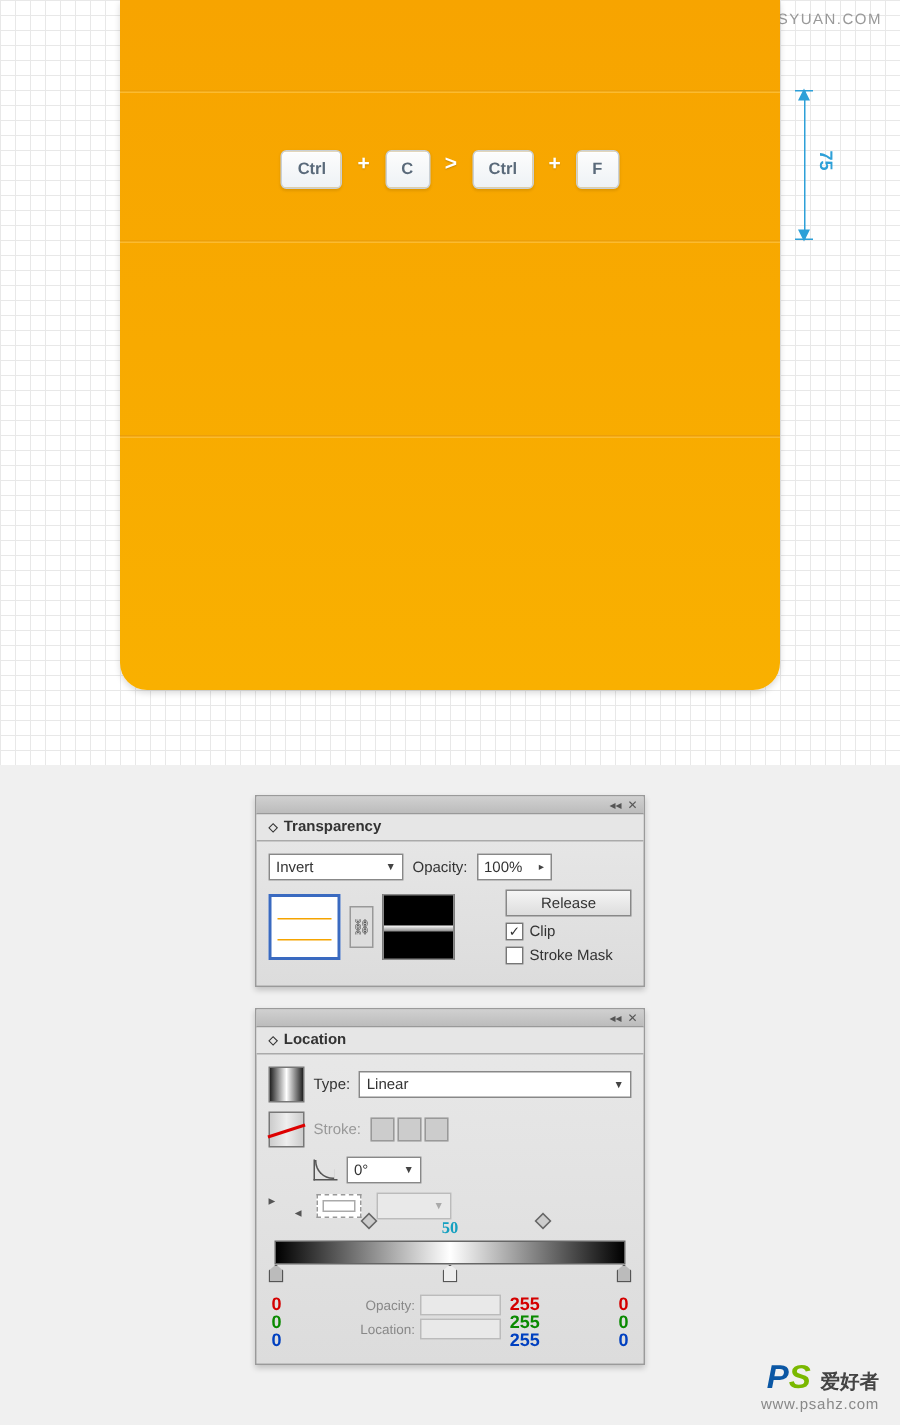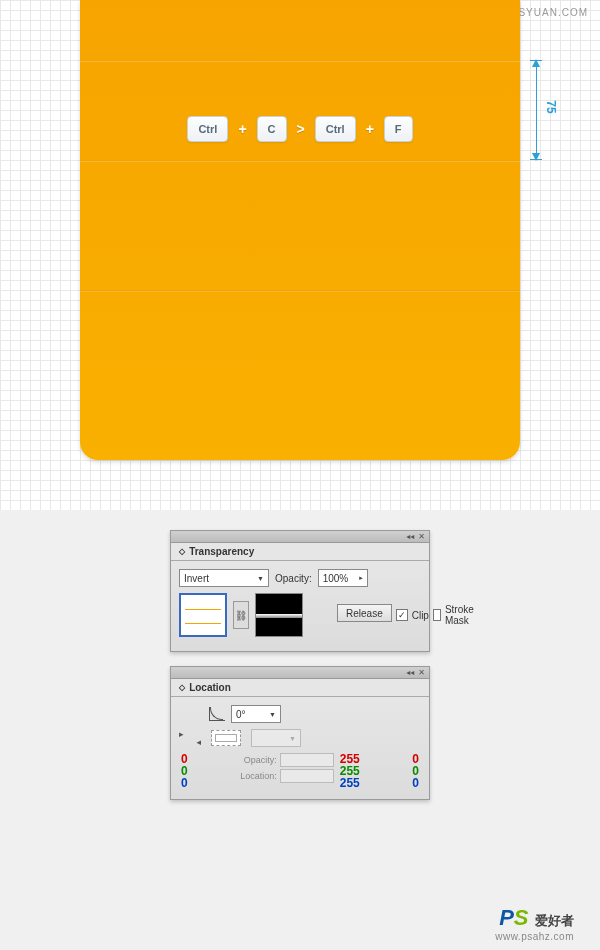--- a/index.html
+++ b/index.html
@@ -3,21 +3,21 @@
 <meta charset="utf-8">
 <style>
 *{box-sizing:border-box;margin:0;padding:0;font-family:Tahoma,Arial,sans-serif}
 body{width:600px;height:950px;background:#fff;overflow:hidden}
 .top-half{height:510px;background-image:linear-gradient(#e8e8e8 1px,transparent 1px),linear-gradient(90deg,#e8e8e8 1px,transparent 1px);background-size:10px 10px;background-color:#fff;position:relative;padding:0 40px}
 .watermark-top{position:absolute;top:6px;right:12px;font-size:10px;color:#999;letter-spacing:1px}
 .watermark-top .cn{color:#777;margin-right:6px}
 .orange-card{position:relative;width:440px;height:460px;margin:0 auto;background:linear-gradient(#f7a400,#f9b000);border-radius:0 0 18px 18px;box-shadow:0 2px 4px rgba(0,0,0,0.15)}
 .seg-line{position:absolute;left:0;right:0;height:2px;background:linear-gradient(#e89800,#ffc23a)}
 .seg1{top:60px}.seg2{top:160px}.seg3{top:290px}
-.shortcut-row{position:absolute;top:116px;left:0;right:0;display:flex;align-items:center;justify-content:center;gap:10px}
+.shortcut-row{position:absolute;top:100px;left:0;right:0;display:flex;justify-content:center;gap:10px}
 .key{background:linear-gradient(#fdfdfd,#eef2f5);border:1px solid #c9d0d6;border-radius:4px;padding:6px 10px;font-size:11px;color:#5a6a7a;font-weight:bold;box-shadow:0 1px 2px rgba(0,0,0,0.1),inset 0 1px 0 #fff;min-width:24px;text-align:center}
 .op{color:#fff;font-weight:bold;font-size:14px;text-shadow:0 1px 1px rgba(0,0,0,0.2)}
 .dim-bracket{position:absolute;right:-42px;top:60px;height:100px;width:36px}
 .dim-line{position:absolute;left:10px;top:0;bottom:0;width:1px;background:#2da0d8}
 .dim-arrow-t,.dim-arrow-b{position:absolute;left:6px;width:0;height:0;border-left:4px solid transparent;border-right:4px solid transparent}
 .dim-arrow-t{top:-1px;border-bottom:8px solid #2da0d8}
 .dim-arrow-b{bottom:-1px;border-top:8px solid #2da0d8}
 .dim-tick{position:absolute;left:4px;width:12px;height:1px;background:#2da0d8}
 .dim-tick.t{top:0}.dim-tick.b{bottom:0}
 .dim-label{position:absolute;left:18px;top:40px;color:#2da0d8;font-size:12px;font-weight:bold;transform:rotate(90deg)}
@@ -34,21 +34,21 @@
 .label{font-size:10px;color:#333}
 .btn{background:linear-gradient(#f5f5f5,#ddd);border:1px solid #888;padding:2px 8px;font-size:10px;text-align:center;height:18px;display:flex;align-items:center;justify-content:center}
 .checkbox{width:12px;height:12px;border:1px solid #777;background:#fff;display:inline-flex;align-items:center;justify-content:center;font-size:9px;color:#333}
 .thumbs{display:flex;gap:6px;align-items:center}
 .thumb{width:48px;height:44px;border:2px solid #3a6ac0;background:#fff;position:relative}
 .thumb .hline{position:absolute;left:4px;right:4px;height:1px;background:#f5a400}
 .thumb .h1{top:14px}.thumb .h2{top:28px}
 .thumb2{width:48px;height:44px;border:1px solid #888;background:#000;position:relative}
 .thumb2 .wline{position:absolute;left:0;right:0;top:20px;height:4px;background:linear-gradient(#fff,#888)}
 .link-icon{width:16px;height:28px;border:1px solid #999;background:#ddd;display:flex;align-items:center;justify-content:center;font-size:10px}
-.right-col{display:flex;flex-direction:row;gap:4px;margin-left:auto;width:84px}
+.right-col{display:flex;flex-direction:column;gap:4px;margin-left:auto;width:84px}
 .grad-panel .panel-body{padding:8px 8px 10px}
 .grad-swatch{width:24px;height:24px;border:1px solid #777;background:linear-gradient(90deg,#222,#fff 50%,#222)}
 .stroke-sw{width:24px;height:24px;border:1px solid #777;background:linear-gradient(90deg,#ccc,#eee 50%,#ccc);position:relative}
 .stroke-sw.none::after{content:"";position:absolute;left:-2px;right:-2px;top:50%;height:2px;background:#d00;transform:rotate(-18deg)}
 .angle-icon{width:16px;height:14px;border-left:1px solid #555;border-bottom:1px solid #555;position:relative}
 .angle-icon::after{content:"";position:absolute;left:0;bottom:0;width:12px;height:12px;border:1px solid #555;border-top:none;border-right:none;border-radius:0 0 0 12px;transform:rotate(0deg)}
 .tiny-btn{width:16px;height:16px;border:1px solid #999;background:#dcdcdc;display:inline-block}
 .reverse-icon{width:22px;height:14px;position:relative}
 .reverse-icon::before{content:"▸";position:absolute;left:0;top:-2px;font-size:9px;color:#555}
 .reverse-icon::after{content:"◂";position:absolute;right:0;bottom:-2px;font-size:9px;color:#555}
@@ -58,21 +58,21 @@
 .stop.s0{left:-4px}.stop.s50{left:calc(50% - 5px);background:#eee}.stop.s100{right:-4px}
 .diamond-stop{position:absolute;top:-18px;width:8px;height:8px;background:#ccc;border:1px solid #666;transform:rotate(45deg)}
 .d25{left:25%}.d75{left:75%}
 .rgb-col{display:flex;flex-direction:column;align-items:center;line-height:1;font-size:12px;font-weight:bold;font-family:'Comic Sans MS',cursive}
 .rgb-col .r{color:#d40000}.rgb-col .g{color:#0a8a00}.rgb-col .b{color:#0040c0}
 .rgb-row{display:flex;justify-content:space-between;margin:2px 2px 0;align-items:flex-start}
 .mid-inputs{display:flex;flex-direction:column;gap:2px;align-items:flex-end;font-size:9px;color:#888}
 .dis-input{width:54px;height:14px;border:1px solid #bbb;background:#e9e9e9}
 .aspect{position:relative;width:30px;height:16px;border:1px dashed #999;background:#fff}
 .aspect::after{content:"";position:absolute;left:3px;top:3px;right:3px;bottom:3px;border:1px solid #aaa}
-.ps-logo{position:absolute;right:26px;bottom:8px;text-align:right}
+.ps-logo{position:absolute;right:14px;bottom:8px;text-align:right}
 .ps-logo .big{font-size:22px;font-weight:bold;font-style:italic}
 .ps-logo .big .p{color:#0b57a4}.ps-logo .big .s{color:#7ab800}
 .ps-logo .cn{font-size:13px;color:#444;font-weight:bold;margin-left:2px}
 .ps-logo .url{font-size:10px;color:#888;letter-spacing:0.5px}
 .fifty-label{position:absolute;top:-14px;left:50%;transform:translateX(-50%);font-size:11px;color:#14a0c0;font-weight:bold;font-family:'Comic Sans MS',cursive}
 .stroke-btns{display:flex;gap:2px}
 .stroke-btns .tiny-btn{background:#ccc}
 </style>
 </head>
 <body>
@@ -162,33 +162,62 @@
   <div class="panel grad-panel">
     <div class="panel-top">
       <span class="mini-icon">◂◂</span>
       <span class="mini-icon">✕</span>
     </div>
     <div class="panel-tab">
       <span class="diamond">◇</span>
       <span>Location</span>
     </div>
     <div class="panel-body">
+      <div class="row">
+        <div class="grad-swatch"></div>
+        <span class="label">Type:</span>
+        <div class="select" style="flex:1">
+          <span>Linear</span>
+            <span class="arrow">▼</span>
+        </div>
+      </div>
+      <div class="row">
+        <div class="stroke-sw none"></div>
+        <span class="label" style="color:#999">Stroke:</span>
+        <div class="stroke-btns">
+          <span class="tiny-btn"></span>
+          <span class="tiny-btn"></span>
+          <span class="tiny-btn"></span>
+        </div>
+      </div>
       <div class="row" style="margin-left:30px">
         <span class="angle-icon"></span>
         <div class="select" style="width:50px">
           <span>0°</span>
             <span class="arrow">▼</span>
         </div>
       </div>
       <div class="row" style="margin-left:0;gap:10px">
         <span class="reverse-icon"></span>
         <div class="aspect"></div>
         <div class="select" style="width:50px;background:#e9e9e9;border-color:#bbb">
           <span></span>
             <span class="arrow" style="color:#aaa">▼</span>
+        </div>
+      </div>
+      <div style="position:relative;margin-top:14px">
+        <span class="fifty-label">50</span>
+        <div class="grad-bar">
+          <span class="diamond-stop d25"></span>
+          <span class="diamond-stop d75"></span>
+        </div>
+        <div class="stops">
+          <span class="stop s0"></span>
+          <span class="stop s50"></span>
+          <span class="stop s100"></span>
         </div>
       </div>
       <div class="rgb-row">
         <div class="rgb-col">
           <span class="r">0</span>
           <span class="g">0</span>
           <span class="b">0</span>
         </div>
         <div style="display:flex;gap:6px;align-items:flex-start">
           <div class="mid-inputs">

